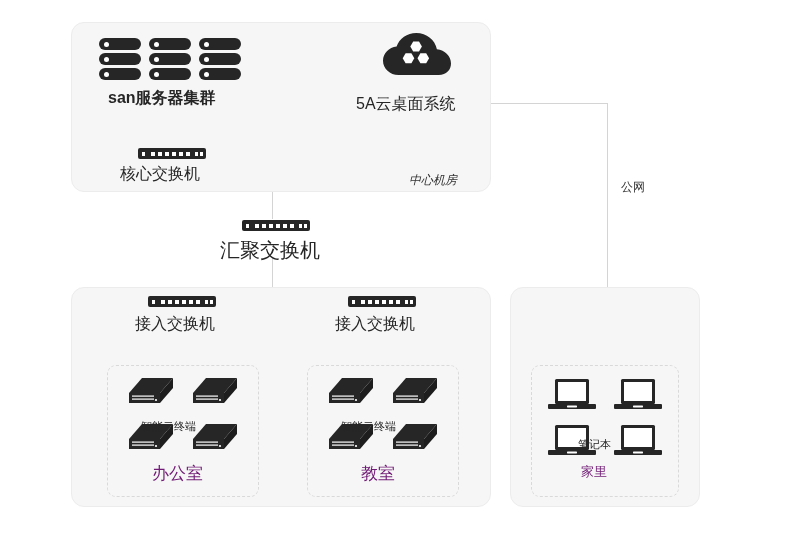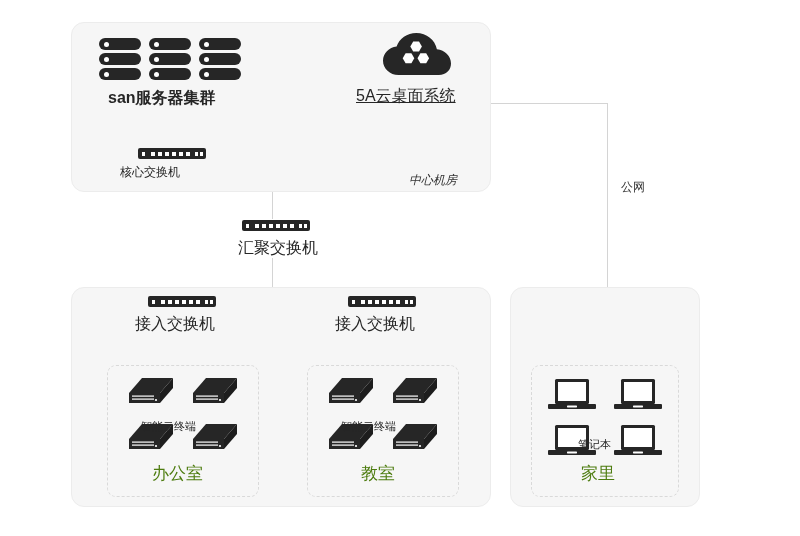--- a/index.html
+++ b/index.html
@@ -47,38 +47,38 @@
   #zone-classroom { left: 307px; top: 365px; width: 152px; height: 132px; }
   #zone-home      { left: 531px; top: 365px; width: 148px; height: 132px; }
 
   
   .label {
     position: absolute;
     white-space: nowrap;
     line-height: 1;
   }
   .lbl-node   { font-size: 16px; color: #262626; }
-  .lbl-zone   { font-size: 17px; color: #4d7c0f; }
+  .lbl-zone   { font-size: 17px; color: #701a75; }
   .lbl-small  { font-size: 12px; color: #333333; }
   .lbl-tiny   { font-size: 11px; color: #262626; margin-top: 33px; }
 
   #lbl-san        { left: 108px; top: 90px;  font-size: 16px; font-weight: bold; }
-  #lbl-cloud      { left: 356px; top: 88px;  font-size: 16px; text-decoration: underline; }
-  #lbl-coresw     { left: 120px; top: 166px; font-size: 12px; }
+  #lbl-cloud      { left: 356px; top: 96px;  font-size: 16px; }
+  #lbl-coresw     { left: 120px; top: 166px; font-size: 16px; }
   #lbl-datacenter { left: 409px; top: 174px; font-size: 12px; font-style: italic; }
-  #lbl-aggsw      { left: 238px; top: 240px; font-size: 16px; }
+  #lbl-aggsw      { left: 220px; top: 240px; font-size: 20px; }
   #lbl-wan        { left: 621px; top: 181px; font-size: 12px; }
   #lbl-accsw-1    { left: 135px; top: 316px; font-size: 16px; }
   #lbl-accsw-2    { left: 335px; top: 316px; font-size: 16px; }
   #lbl-term-1     { left: 141px; top: 388px; font-size: 11px; }
   #lbl-term-2     { left: 341px; top: 388px; font-size: 11px; }
   #lbl-laptop     { left: 578px; top: 406px; font-size: 11px; }
   #lbl-office     { left: 152px; top: 465px; font-size: 17px; }
   #lbl-classroom  { left: 361px; top: 465px; font-size: 17px; }
-  #lbl-home       { left: 581px; top: 465px; font-size: 17px; }
+  #lbl-home       { left: 581px; top: 465px; font-size: 13px; }
 
   
   .line {
     position: absolute;
     background: #d4d4d4;
   }
   .line.v { width: 1px; }
   .line.h { height: 1px; }
 
   

